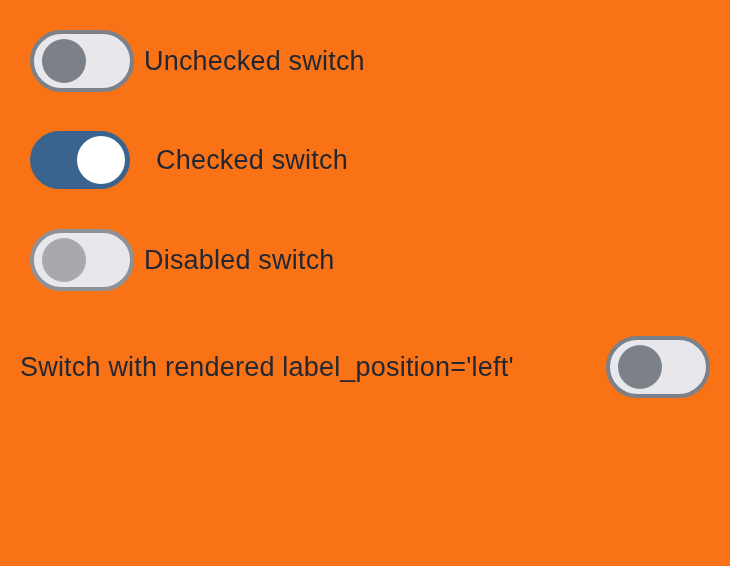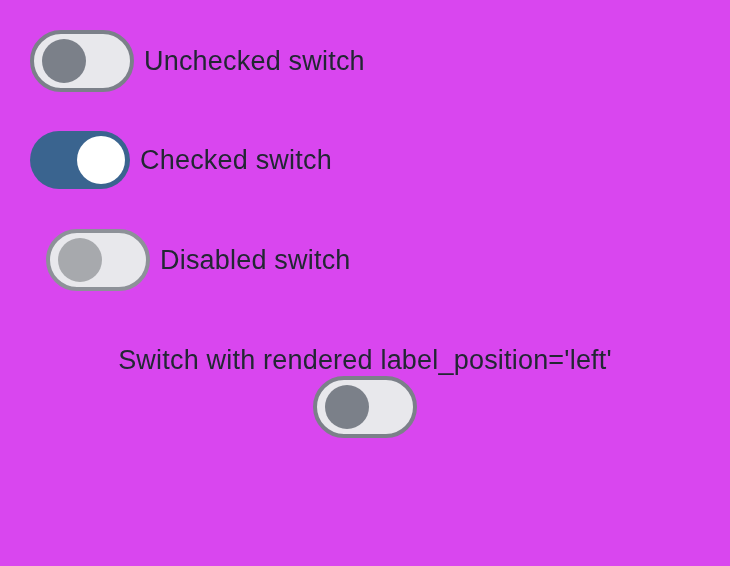--- a/index.html
+++ b/index.html
@@ -5,21 +5,21 @@
   html, body {
     margin: 0;
     padding: 0;
     background: #ffffff;
     font-family: "Liberation Sans", sans-serif;
   }
   .canvas {
     position: relative;
     width: 730px;
     height: 566px;
-    background: #d946ef;
+    background: #f97316;
     overflow: hidden;
   }
   .row {
     position: absolute;
     display: flex;
     align-items: center;
   }
   .switch-label {
     font-size: 27px;
     color: #222733;
@@ -80,23 +80,23 @@
   .switch.disabled .knob {
     width: 44px;
     height: 44px;
     left: 8px;
     top: 5px;
     background: #a7a9ad;
   }
   .gap-right { margin-left: 10px; }
   
   .row-1 { left: 30px; top: 30px;  height: 62px; }
-  .row-2 { left: 30px; top: 131px; height: 58px; }
-  .row-3 { left: 46px; top: 229px; height: 62px; }
-  .row-4 { left: 20px; top: 345px; height: 62px; width: 690px; justify-content: space-between; flex-direction: column; }
+  .row-2 { left: 30px; top: 131px; height: 58px; gap: 16px; }
+  .row-3 { left: 30px; top: 229px; height: 62px; }
+  .row-4 { left: 20px; top: 336px; height: 62px; width: 690px; justify-content: space-between; }
   
   .submit-btn {
     position: absolute;
     left: 20px;
     top: 421px;
     width: 193px;
     height: 61px;
     border: none;
     border-radius: 31px;
     background: #fafbfe;

